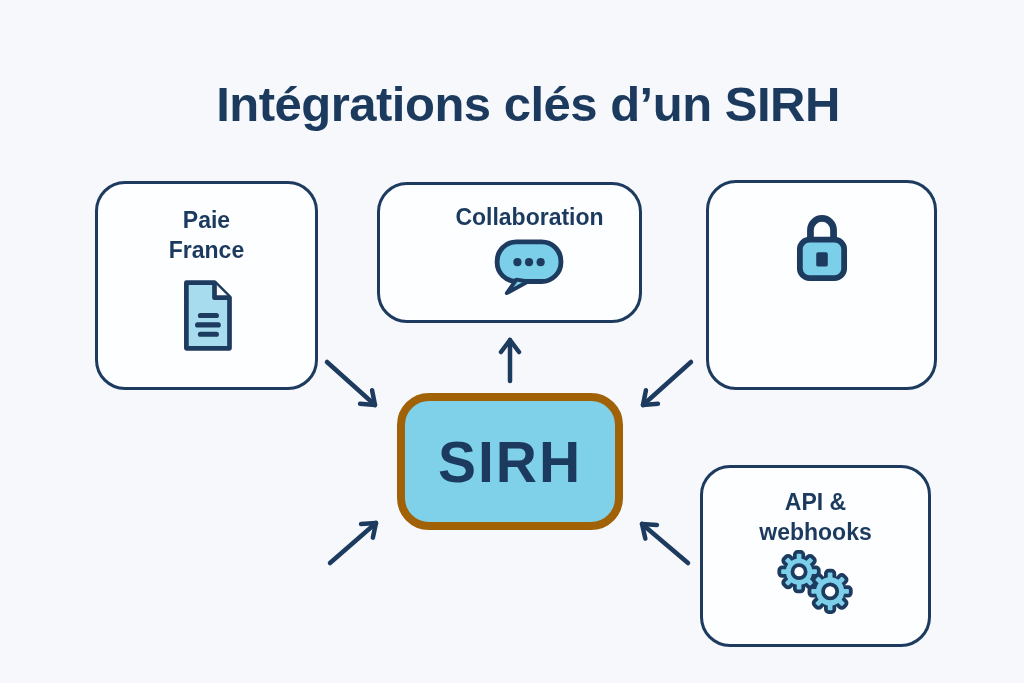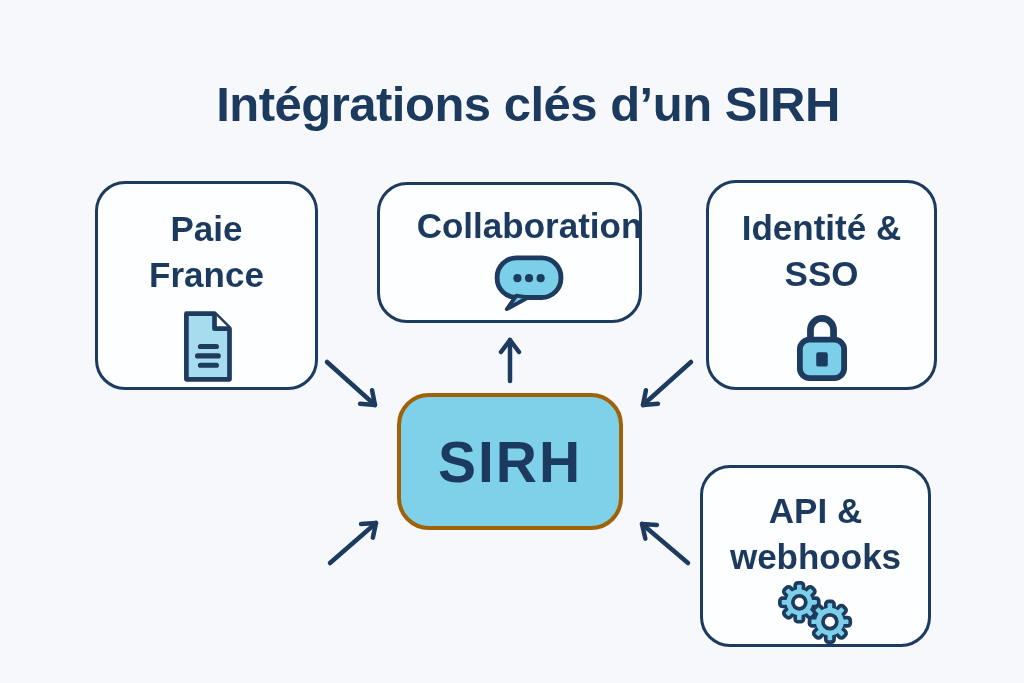--- a/index.html
+++ b/index.html
@@ -37,38 +37,38 @@
     position:absolute;
     box-sizing:border-box;
     background:#fdfeff;
     border:3.5px solid #1d3a5f;
     border-radius:30px;
     display:flex;
     flex-direction:column;
     align-items:center;
   }
   .node-label{
-    font-size:35px;
+    font-size:23px;
     font-weight:bold;
     line-height:1.3;
     color:#1b3a5e;
     text-align:center;
     white-space:pre-line;
   }
   .node-paie   {left:95px;  top:181px; width:223px; height:209px; padding-top:22px; gap:12px;}
   .node-collab {left:377px; top:182px; width:265px; height:141px; padding-top:18px; gap:5px;padding-left:40px;}
   .node-sso    {left:706px; top:180px; width:231px; height:210px; padding-top:22px; gap:9px;}
   .node-api    {left:700px; top:465px; width:231px; height:182px; padding-top:20px; gap:2px;}
   .center-box{
     position:absolute;
     left:397px; top:393px;
     width:226px; height:137px;
     box-sizing:border-box;
     background:#7ed1e9;
-    border:4px solid #a16207;
+    border:8px solid #a16207;
     border-radius:32px;
     display:flex;
     align-items:center;
     justify-content:center;
   }
   .center-label{
     font-size:57px;
     font-weight:bold;
     letter-spacing:2px;
     color:#1b3a5e;
@@ -112,22 +112,20 @@
     <svg class="icon" width="74" height="58" viewBox="0 0 76 60">
       <rect x="4" y="4" width="66" height="41" rx="20" fill="#7ccfe9" stroke="#1d3a5f" stroke-width="5"></rect>
       <path d="M24,43 L14,57 L36,45 Z" fill="#7ccfe9" stroke="#1d3a5f" stroke-width="4" stroke-linejoin="round"></path>
       <circle cx="25" cy="25" r="4.2" fill="#1d3a5f"></circle>
       <circle cx="37" cy="25" r="4.2" fill="#1d3a5f"></circle>
       <circle cx="49" cy="25" r="4.2" fill="#1d3a5f"></circle>
     </svg>
   </div>
 
   <div class="node node-sso">
-    <div class="node-label">Identité &amp;
-SSO</div>
     <svg class="icon" width="62" height="77" viewBox="0 0 64 80">
       <path d="M20,38 V26 a12,12 0 0 1 24,0 V38" fill="none" stroke="#1d3a5f" stroke-width="7" stroke-linecap="round"></path>
       <rect x="9" y="36" width="46" height="40" rx="10" fill="#7ccfe9" stroke="#1d3a5f" stroke-width="6"></rect>
       <rect x="26" y="49" width="12" height="15" rx="2" fill="#1d3a5f"></rect>
     </svg>
   </div>
 
   <div class="node node-api">
     <div class="node-label">API &amp;
 webhooks</div>

